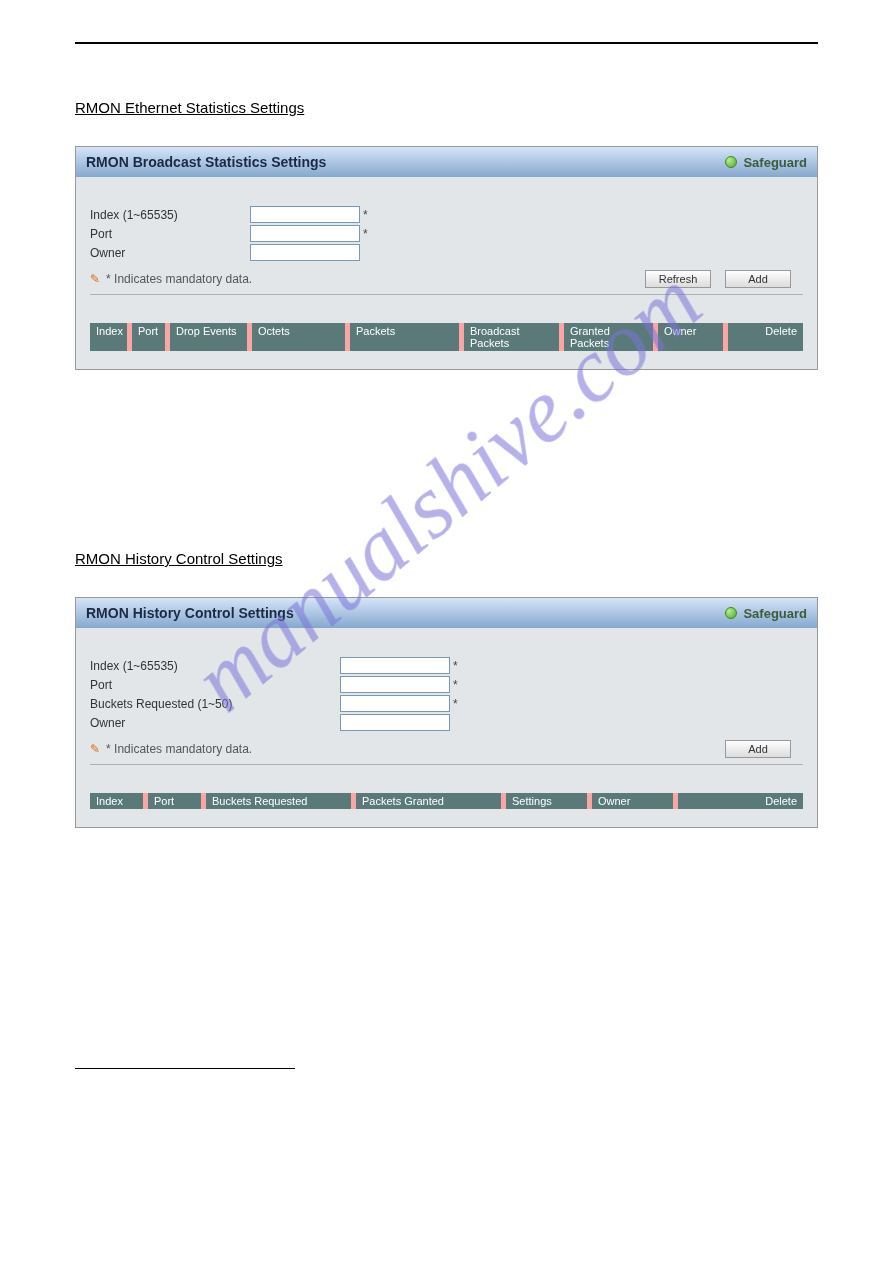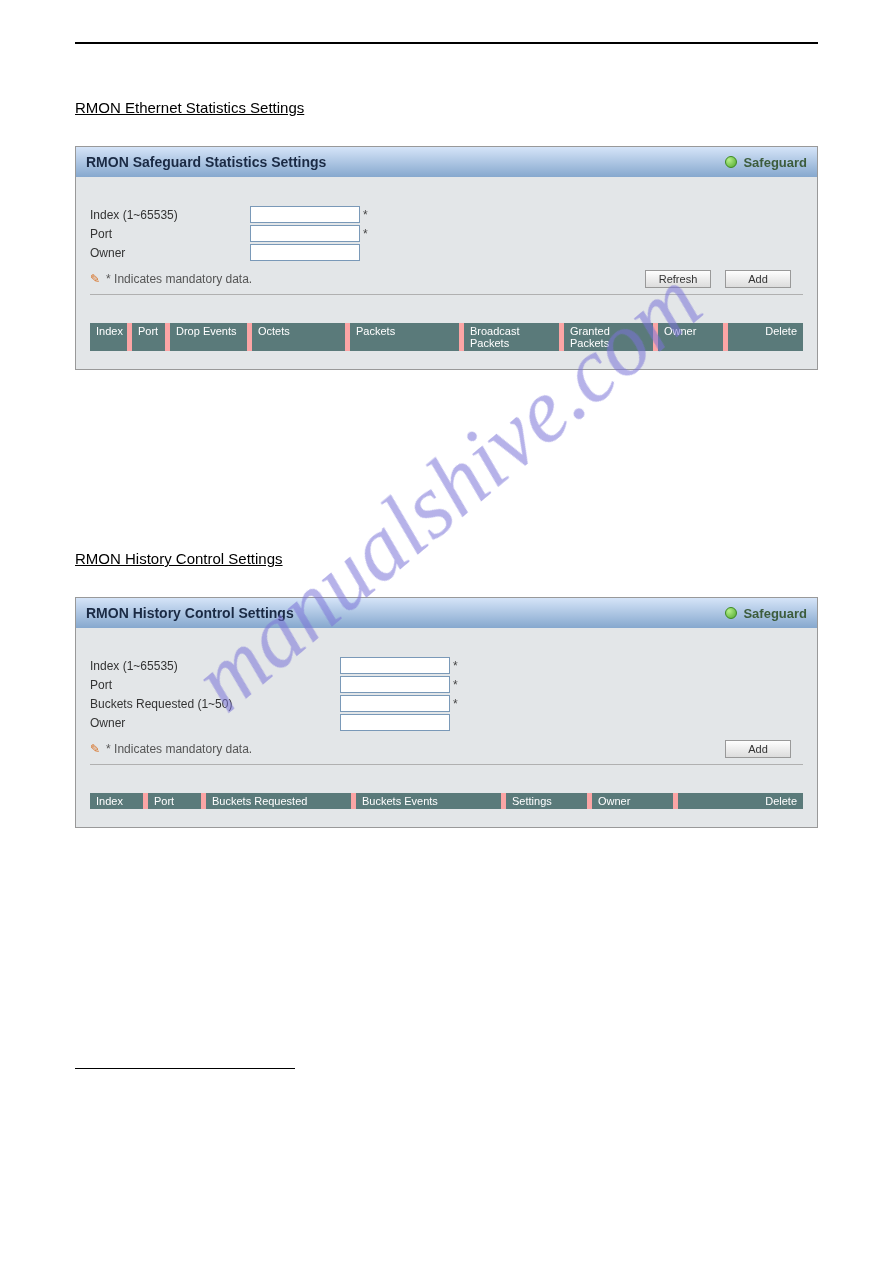--- a/index.html
+++ b/index.html
@@ -52,21 +52,21 @@
 
 <div class="watermark">manualshive.com</div>
 
 <div class="page">
   <div class="hr-top"></div>
 
   <div class="section-title">RMON Ethernet Statistics Settings</div>
   <div class="panel">
     <div class="panel-header">
       <div class="title">
-        <span class="rm">RM</span><span>ON Safeguard Statistics Settings</span>
+        <span class="rm">RM</span><span>ON Broadcast Statistics Settings</span>
       </div>
       <div class="safeguard">
         <span class="dot"></span>
         <span>Safeguard</span>
       </div>
     </div>
     <div class="panel-body">
       <div class="form-row">
         <label>Index (1~65535)</label>
         <input type="text" style="">
@@ -144,21 +144,21 @@
         </div>
         <div class="btns">
           <div class="btn">Add</div>
         </div>
       </div>
       <div class="divider"></div>
       <div class="thead">
         <div style="width:58px">Index</div>
         <div style="width:58px">Port</div>
         <div style="width:150px">Buckets Requested</div>
-        <div style="width:150px">Buckets Events</div>
+        <div style="width:150px">Packets Granted</div>
         <div style="width:86px">Settings</div>
         <div style="width:86px">Owner</div>
         <div style="flex:1;text-align:right;border-right:none">Delete</div>
       </div>
     </div>
   </div>
 
   <div style="height:200px"></div>
 
   <div style="border-bottom:1px solid #000;width:220px;margin-bottom:200px"></div>

